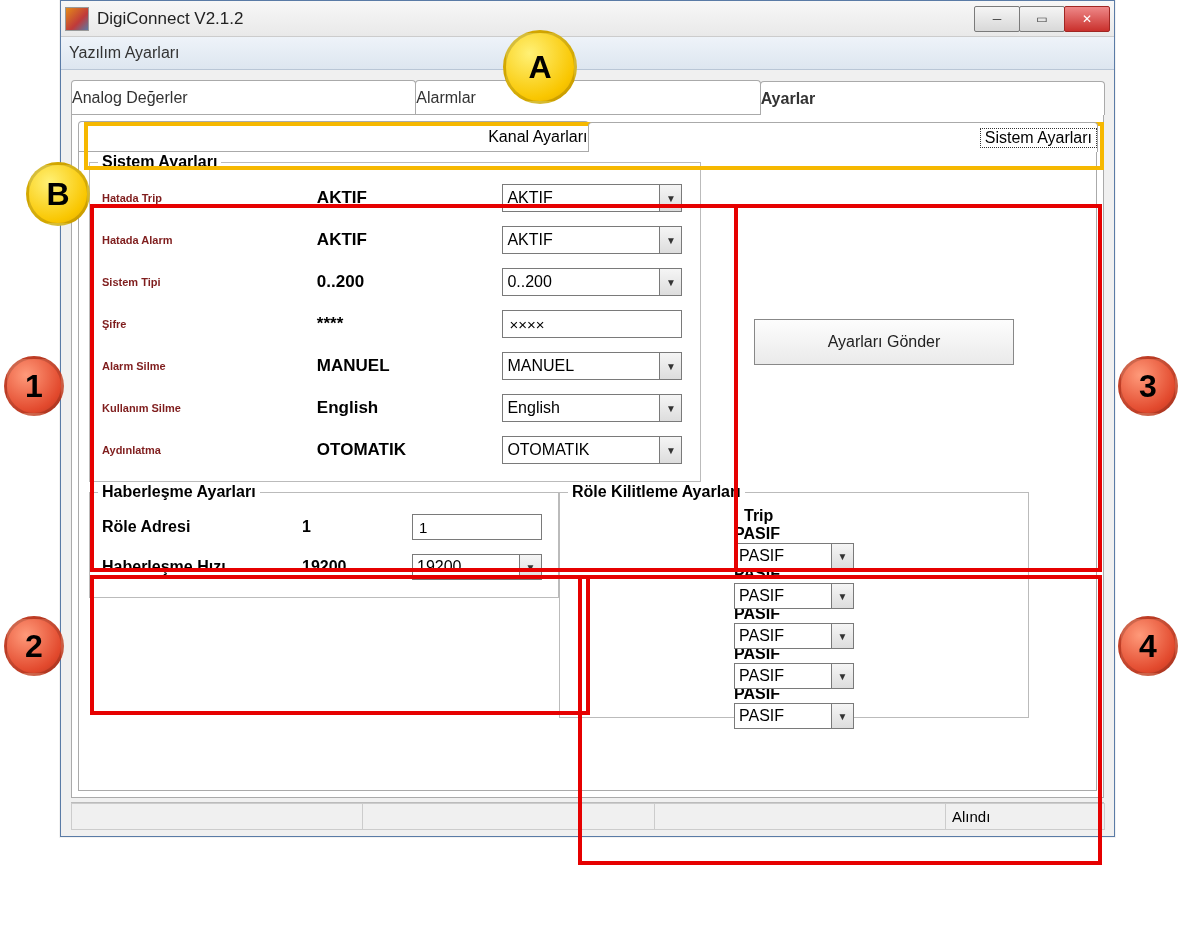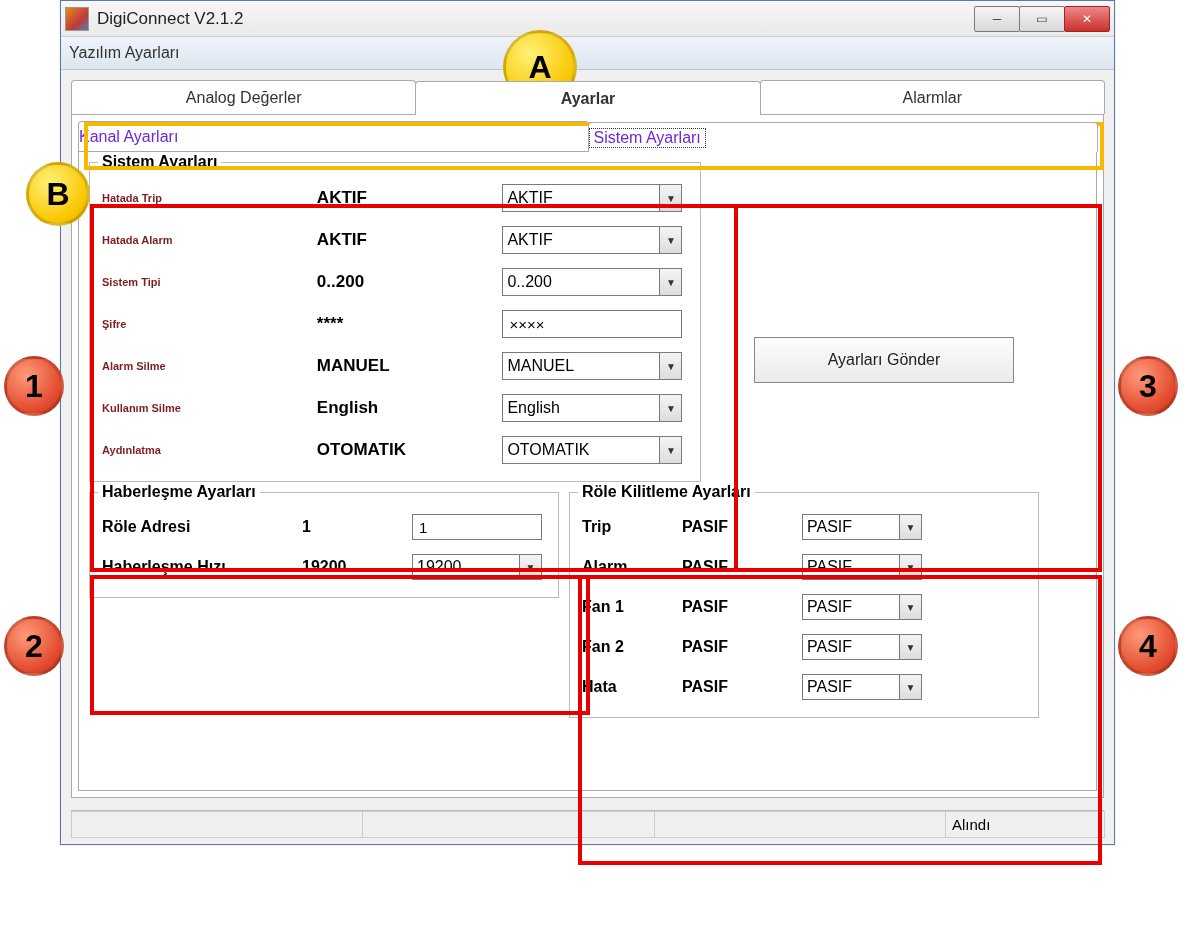--- a/index.html
+++ b/index.html
@@ -81,21 +81,20 @@
     position: relative;
   }
   .tabstrip .tab {
     flex: 1;
     height: 34px;
     border: 1px solid #aaa;
     border-bottom: none;
     background: #fff;
     display: flex;
     align-items: center;
-    justify-content: center;
     font-size: 16px;
     color: #333;
     margin-right: -1px;
     border-top-left-radius: 4px;
     border-top-right-radius: 4px;
     position: relative;
   }
   .tabstrip .tab.active {
     font-weight: bold;
     background: #fff;
@@ -110,23 +109,23 @@
   .subtabstrip {
     display: flex;
   }
   .subtabstrip .subtab {
     flex: 1;
     height: 30px;
     border: 1px solid #aaa;
     border-bottom: none;
     display: flex;
     align-items: center;
-    justify-content: flex-start;
-    font-size: 16px;
-    color: #6d28d9;
+    justify-content: flex-end;
+    font-size: 16px;
+    color: #000000;
     border-top-left-radius: 4px;
     border-top-right-radius: 4px;
     margin-right: -1px;
     background: #fff;
     position: relative;
   }
   .subtabstrip .subtab.active {
     z-index: 2;
     top: 1px;
     background: #fff;
@@ -216,21 +215,21 @@
     align-items: center;
     justify-content: center;
     font-size: 16px;
     color: #222;
   }
   .statusbar {
     height: 28px;
     border-top: 1px solid #bbb;
     background: #f0f0f0;
     display: flex;
-    margin-top: 12px;
+    margin-top: 4px;
   }
   .statuscell {
     flex: 1;
     border: 1px solid #ccc;
     margin-right: -1px;
     display: flex;
     align-items: center;
     padding: 0 6px;
     font-size: 15px;
   }
@@ -258,32 +257,31 @@
   .anno.circle.yellow {
     background: radial-gradient(circle at 35% 30%, #fff176, #f9c600 70%, #e0a800);
   }
   .anno.circle.red {
     background: radial-gradient(circle at 35% 30%, #ff9a7a, #e2492d 70%, #b5361f);
     color: #000;
   }
   .rightcol {
     position: absolute;
     left: 640px;
-    top: 38px;
+    top: 20px;
     width: 330px;
     height: 340px;
     display: flex;
     align-items: center;
     justify-content: center;
   }
 
   
   .lower {
     display: flex;
-    gap: 10px;
     margin-top: 4px;
     align-items: flex-start;
   }
   .lower .gb1 { flex: 0 0 470px; }
   .lower .gb2 { flex: 0 0 470px; }
   .row2 {
     display: flex;
     align-items: center;
     height: 40px;
   }
@@ -298,20 +296,21 @@
     font-weight: bold;
   }
   .row2 .ctrl2 .combo, .row2 .ctrl2 .textin {
     width: 130px;
     height: 26px;
   }
   .row3 {
     display: flex;
     align-items: center;
     height: 40px;
+    flex-direction: column;
   }
   .row3 .lbl3 { width: 100px; font-size:16px; font-weight: bold;}
   .row3 .val3 { width: 120px; font-size:16px; font-weight: bold;}
   .row3 .ctrl3 .combo { width: 120px; height: 26px;}
 </style>
 </head>
 <body>
 
 <div class="window">
 
@@ -328,25 +327,25 @@
   <div class="menubar">
     <span>Yazılım Ayarları</span>
   </div>
 
   <div class="client">
 
     <div class="tabstrip">
       <div class="tab">
           <span>Analog Değerler</span>
         </div>
+      <div class="tab">
+          <span>Alarmlar</span>
+        </div>
       <div class="tab active">
           <span>Ayarlar</span>
-        </div>
-      <div class="tab">
-          <span>Alarmlar</span>
         </div>
     </div>
     <div class="tabcontent">
 
       <div class="subtabstrip">
         <div class="subtab">
             <span>Kanal Ayarları</span>
           </div>
         <div class="subtab active">
             <span class="lbl">Sistem Ayarları</span>

